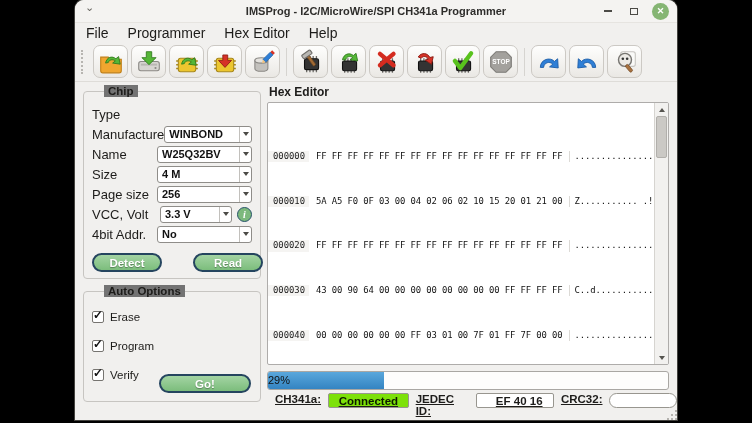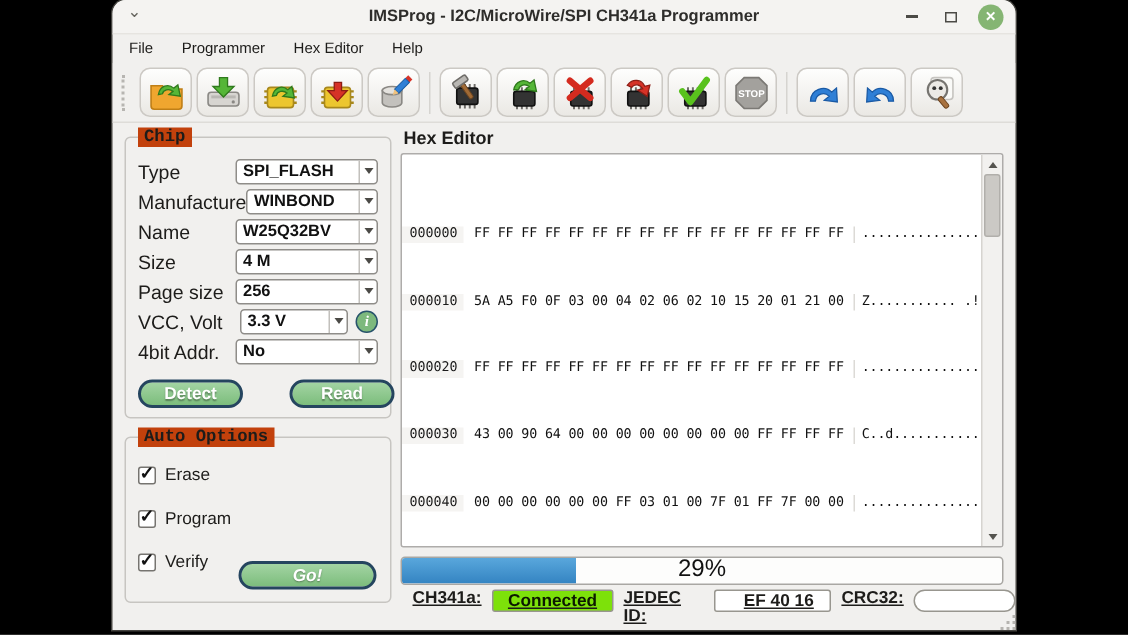--- a/index.html
+++ b/index.html
@@ -14,37 +14,37 @@
   .title-chevron{position:absolute;left:10px;top:1px;font-size:11px;color:#66655f;}
   .title-text{flex:1;text-align:center;font-size:11px;font-weight:bold;color:#2e2d2b;}
   .win-controls{position:absolute;right:8px;top:0;height:22px;display:flex;align-items:center;gap:10px;}
   .win-btn{width:16px;height:16px;display:flex;align-items:center;justify-content:center;cursor:default;}
   .glyph-min{width:8px;height:2px;background:#4b4a46;}
   .glyph-max{width:8px;height:7px;border:1.3px solid #4b4a46;box-sizing:border-box;}
   .win-close{width:17px;height:17px;border-radius:50%;background:#85b573;color:#fff;
              font-size:9px;font-weight:bold;display:flex;align-items:center;justify-content:center;}
   
   .menubar{height:19px;display:flex;align-items:center;padding-left:11px;gap:19px;flex:0 0 auto;
-           font-size:10px;color:#1d1c1a;}
+           font-size:14px;color:#1d1c1a;}
   .menu-item{cursor:default;}
   
   .toolbar{height:39px;display:flex;align-items:center;padding:0 4px;gap:3px;flex:0 0 auto;
            border-bottom:1px solid #dedcd8;background:#f1f0ee;}
   .tool-handle{width:4px;height:24px;border-left:2px dotted #b7b5b1;margin:0 3px 0 2px;}
   .tool-btn{width:35px;height:33px;border:1px solid #ccc9c4;border-radius:7px;
             background:linear-gradient(#fefefd,#eae8e4);display:flex;align-items:center;
             justify-content:center;box-sizing:border-box;}
   .tool-sep{width:1px;height:28px;background:#d6d4d0;margin:0 3px;}
   
   .content{flex:1;display:flex;padding:2px 8px 3px 8px;min-height:0;}
   .left-col{width:178px;flex:0 0 auto;display:flex;flex-direction:column;margin-right:6px;}
   .groupbox{position:relative;border:1px solid #c7c5c1;border-radius:4px;margin-top:7px;
             padding:12px 8px 6px 8px;box-sizing:border-box;}
-  .groupbox-title{position:absolute;top:-7px;left:8px;background:#c2410c;padding:0 4px;
-                  font-weight:bold;font-size:11.5px;color:#1d1c1a;font-family:Liberation Mono, monospace;}
+  .groupbox-title{position:absolute;top:-7px;left:20px;background:#737373;padding:0 4px;
+                  font-weight:bold;font-size:11.5px;color:#1d1c1a;}
   .chip-row{display:flex;align-items:center;height:20px;}
   .chip-label{flex:1;font-size:13px;color:#1d1c1a;}
   .combo{display:flex;align-items:stretch;width:95px;height:17px;border:1px solid #8f8d89;
          border-radius:3px;background:#fff;box-sizing:border-box;overflow:hidden;}
   .combo.narrow{width:72px;}
   .combo-value{flex:1;font-size:11px;font-weight:bold;color:#111;padding:1px 0 0 4px;
                white-space:nowrap;overflow:hidden;}
   .combo-arrow{width:11px;border-left:1px solid #c2c0bc;display:flex;align-items:center;justify-content:center;}
   .tri-down{width:0;height:0;border-left:3px solid transparent;border-right:3px solid transparent;
             border-top:4px solid #4b4a46;}
@@ -55,21 +55,21 @@
   .btn-green{min-width:70px;height:19px;border-radius:10px;border:2px solid #25455f;
              background:linear-gradient(#a3d4a3,#7cbd7c);color:#fff;font-weight:bold;font-size:11.5px;
              display:flex;align-items:center;justify-content:center;box-sizing:border-box;
              text-shadow:0 1px 1px rgba(0,0,0,.35);}
   .auto-box{flex:1;margin-top:12px;}
   .check-row{display:flex;align-items:center;height:18px;margin:4px 0 11px 0;}
   .checkbox{width:12px;height:12px;background:#fff;border:1px solid #767470;border-radius:2px;
             margin-right:6px;position:relative;box-sizing:border-box;}
   .checkbox span{position:absolute;left:0px;top:-4px;font-size:12px;font-weight:bold;color:#111;}
   .check-label{font-size:11.5px;color:#1d1c1a;}
-  .go-btn{position:absolute;right:9px;bottom:8px;width:92px;font-style:italic;}
+  .go-btn{position:absolute;right:9px;bottom:8px;width:92px;}
   
   .right-col{flex:1;display:flex;flex-direction:column;min-width:0;}
   .hex-title{font-weight:bold;font-size:12px;color:#1d1c1a;margin:1px 0 3px 2px;}
   .hex-panel{flex:1;background:#fff;border:1px solid #aeacaa;border-radius:2px;display:flex;
              overflow:hidden;min-height:0;}
   .hex-rows{flex:1;padding-top:3px;font-family:"DejaVu Sans Mono",monospace;font-size:8.9px;
             line-height:11.2px;white-space:pre;overflow:hidden;color:#111;}
   .hex-row{display:flex;}
   .hex-addr{background:#f5f4f2;color:#1b1b1b;padding:0 4px 0 5px;}
   .hex-bytes{padding-left:7px;letter-spacing:-0.1px;}
@@ -80,21 +80,21 @@
   .tri-up-s{width:0;height:0;border-left:3px solid transparent;border-right:3px solid transparent;
             border-bottom:4px solid #55544f;}
   .tri-down-s{width:0;height:0;border-left:3px solid transparent;border-right:3px solid transparent;
               border-top:4px solid #55544f;}
   .sb-thumb{position:absolute;top:13px;left:1px;right:1px;height:42px;background:#cbc9c5;
             border:1px solid #b1afab;border-radius:2px;box-sizing:border-box;}
   
   .progress-wrap{height:17px;margin-top:6px;border:1px solid #a9a7a3;border-radius:3px;
                  background:#fdfdfc;position:relative;overflow:hidden;flex:0 0 auto;}
   .progress-fill{position:absolute;left:0;top:0;bottom:0;background:linear-gradient(#59a7dc,#3484c2);}
-  .progress-label{position:absolute;inset:0;text-align:center;font-size:16px;line-height:16px;color:#111;}
+  .progress-label{position:absolute;inset:0;text-align:left;font-size:11px;line-height:16px;color:#111;}
   
   .statusbar{height:27px;display:flex;align-items:flex-start;padding-left:200px;gap:7px;flex:0 0 auto;
              font-size:11.5px;color:#1d1c1a;position:relative;text-decoration:underline;}
   .status-label{font-weight:bold;}
   .status-field{height:15px;border:1px solid #98968ف;border:1px solid #98968f;background:#fff;
                 display:flex;align-items:center;justify-content:center;font-weight:bold;
                 font-size:11.5px;box-sizing:border-box;}
   .f-connected{width:86px;background:#7de10a;border-radius:2px;color:#0c1a00;}
   .f-jedec{width:82px;border-radius:2px;justify-content:flex-start;padding-left:19px;}
   .f-crc{width:72px;border-radius:8px;}
@@ -259,26 +259,20 @@
     </div>
 
     <div class="content">
 
       <div class="left-col">
         <div class="groupbox">
           <span class="groupbox-title">Chip</span>
 
           <div class="chip-row">
             <span class="chip-label">Type</span>
-            <div class="combo">
-              <span class="combo-value">SPI_FLASH</span>
-              <span class="combo-arrow">
-                  <span class="tri-down"></span>
-                </span>
-            </div>
           </div>
           <div class="chip-row">
             <span class="chip-label">Manufacture</span>
             <div class="combo">
               <span class="combo-value">WINBOND</span>
               <span class="combo-arrow">
                   <span class="tri-down"></span>
                 </span>
             </div>
           </div>

